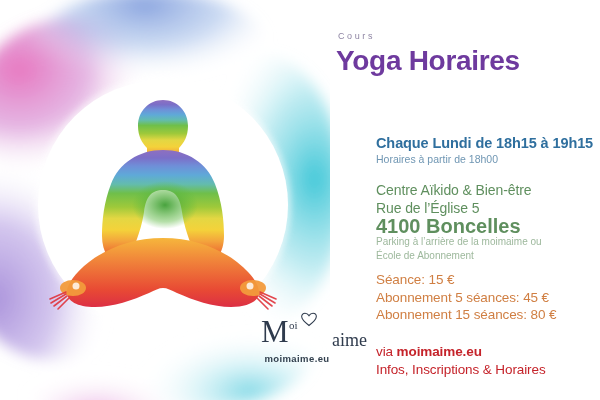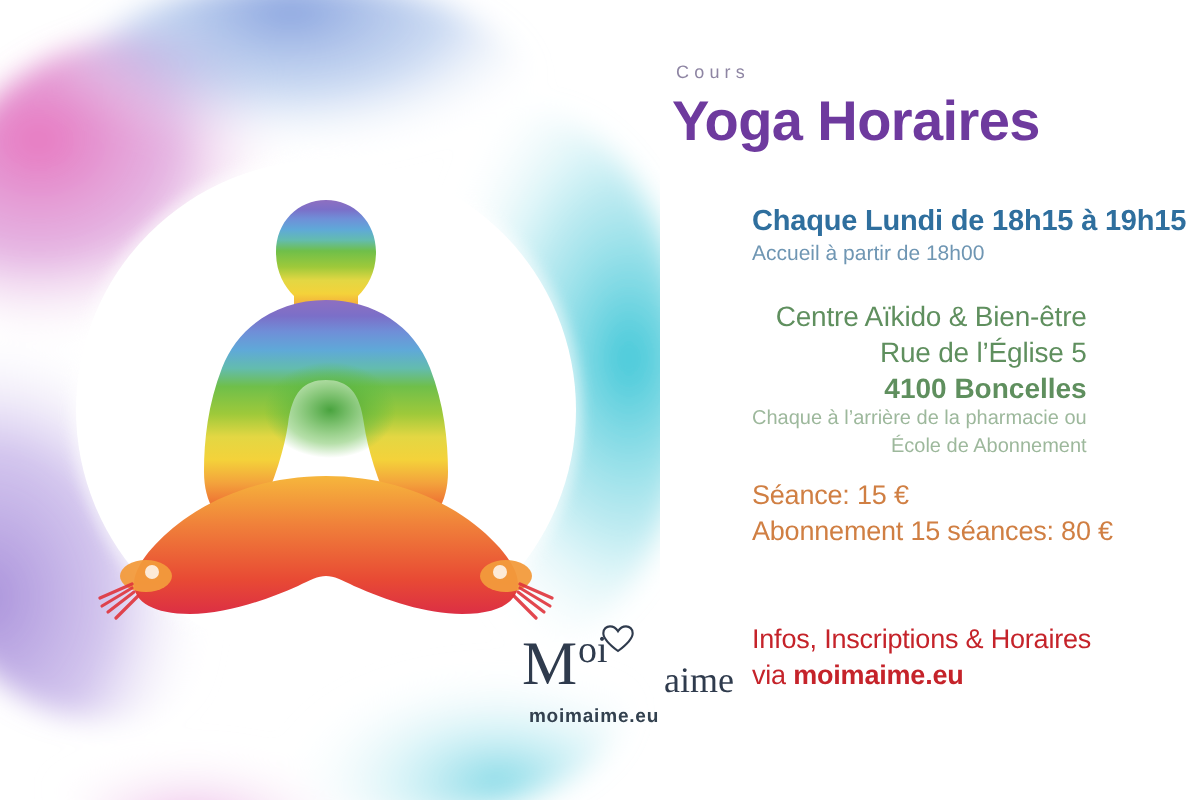--- a/index.html
+++ b/index.html
@@ -39,21 +39,21 @@
     font-family:"Liberation Serif", serif;
     color:#2f3b4d;
     height:40px;
   }
   .logo-M{
     position:absolute;left:14px;top:4px;
     font-size:31px;line-height:31px;font-weight:400;
   }
   .logo-oi{
     position:absolute;left:42px;top:6px;
-    font-size:19px;line-height:15px;text-align:center;
+    font-size:11px;line-height:15px;text-align:center;
   }
   .logo-aime{
     position:absolute;left:41px;top:19px;
     font-size:18px;line-height:18px;margin-left:44px;
   }
   .logo-url{
     position:absolute;left:0;top:41px;width:100px;
     font-family:"Liberation Sans", sans-serif;
     font-size:9.5px;letter-spacing:.4px;color:#33414f;
     font-weight:600;text-align:center;
@@ -67,40 +67,40 @@
     position:absolute;left:2px;top:31px;
     font-size:9px;letter-spacing:2.6px;color:#8e85a3;
     font-weight:400;
   }
   .title{
     position:absolute;left:0px;top:45px;
     font-size:28px;line-height:32px;letter-spacing:-0.3px;
     color:#6e3a9e;font-weight:700;
   }
 
-  .block{position:absolute;left:40px;}
+  .block{position:absolute;left:40px;margin-top:32px;}
   .l1{ top:103px; }
-  .l2{ top:150px;text-align:right; }
+  .l2{ top:150px; }
   .l3{ top:239px; }
   .l4{ top:311px; }
 
   .row{white-space:nowrap;}
   .blue-main{
     font-size:14.5px;line-height:17px;color:#2f6f9e;font-weight:700;
     letter-spacing:-0.1px;
   }
   .blue-sub{
     font-size:10.5px;line-height:15px;color:#6f96b3;font-weight:400;
   }
   .green-main{
     font-size:14px;line-height:17.5px;color:#5f8f5e;font-weight:400;
     letter-spacing:-0.1px;
   }
   .green-bold{
-    font-size:14px;line-height:18px;color:#5f8f5e;font-weight:700;
+    font-size:20px;line-height:18px;color:#5f8f5e;font-weight:700;
   }
   .green-sub{
     font-size:10px;line-height:13.5px;color:#9db89c;font-weight:400;
   }
   .orange{
     font-size:13.5px;line-height:17.5px;color:#d07f43;font-weight:400;
     letter-spacing:-0.1px;
   }
   .red{
     font-size:13.5px;line-height:17.5px;color:#c5232a;font-weight:400;
@@ -276,35 +276,36 @@
     </div>
   </div>
 
   <div class="content">
 
     <div class="kicker">Cours</div>
     <div class="title">Yoga Horaires</div>
 
     <div class="block l1">
       <div class="row blue-main">Chaque Lundi de 18h15 à 19h15</div>
-      <div class="row blue-sub">Accueil à partir de 18h00</div>
+      <div class="row blue-sub">Horaires à partir de 18h00</div>
     </div>
 
     <div class="block l2">
       <div class="row green-main">Centre Aïkido &amp; Bien-être</div>
       <div class="row green-main">Rue de l’Église 5</div>
       <div class="row green-bold">4100 Boncelles</div>
-      <div class="row green-sub">Chaque à l’arrière de la pharmacie ou</div>
+      <div class="row green-sub">Parking à l’arrière de la moimaime ou</div>
       <div class="row green-sub">École de Abonnement</div>
     </div>
 
     <div class="block l3">
       <div class="row orange">Séance: 15 €</div>
+      <div class="row orange">Abonnement 5 séances: 45 €</div>
       <div class="row orange">Abonnement 15 séances: 80 €</div>
     </div>
 
     <div class="block l4">
+      <div class="row red"><span>via </span><b>moimaime.eu</b></div>
       <div class="row red">Infos, Inscriptions &amp; Horaires</div>
-      <div class="row red"><span>via </span><b>moimaime.eu</b></div>
     </div>
 
   </div>
 </div>
 
 </body></html>

